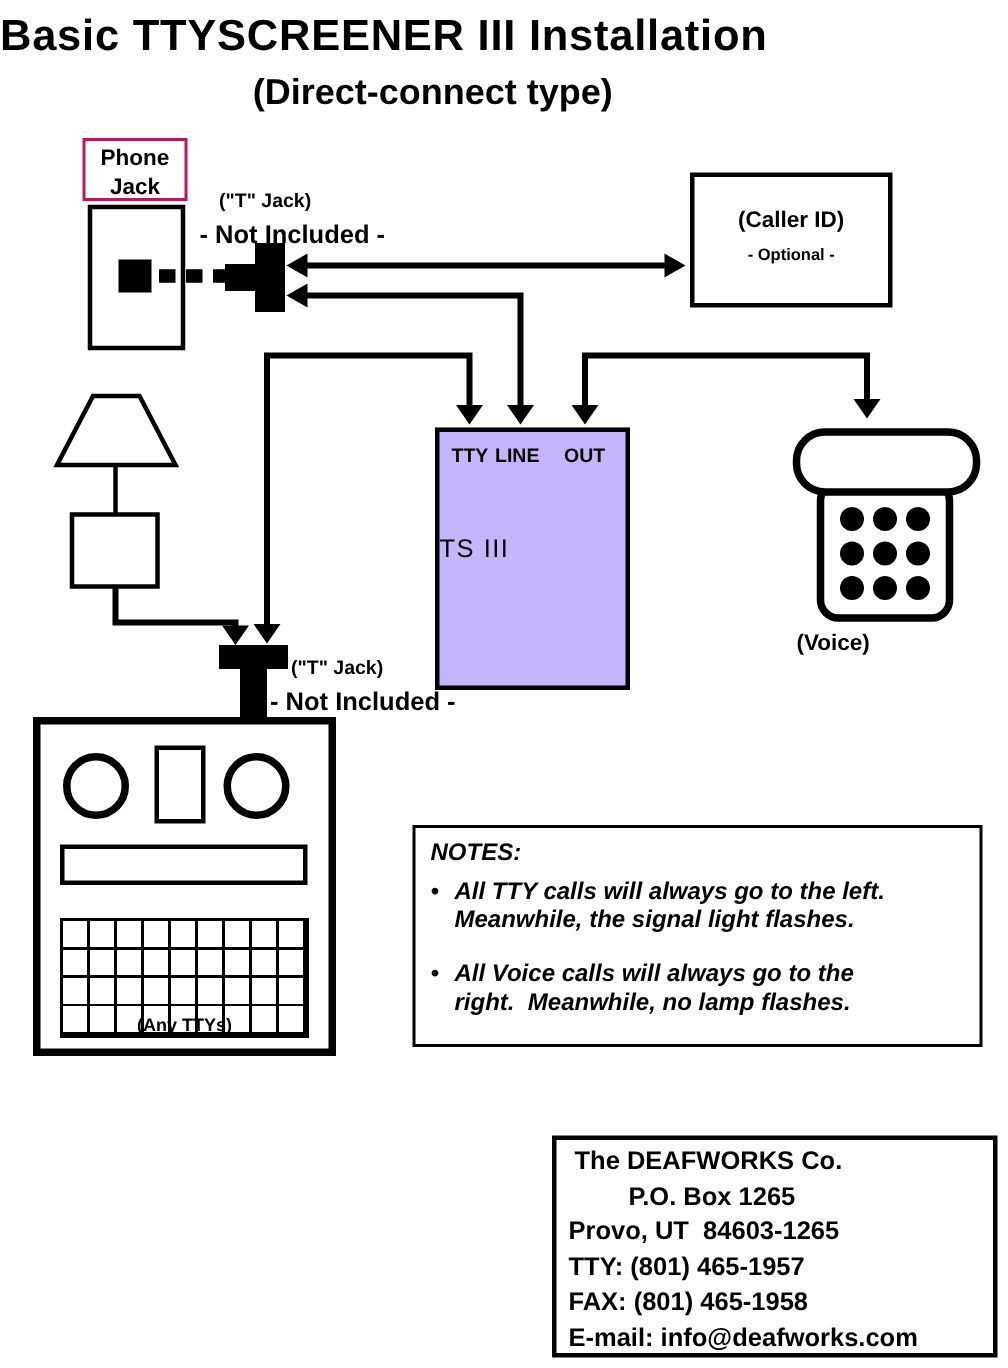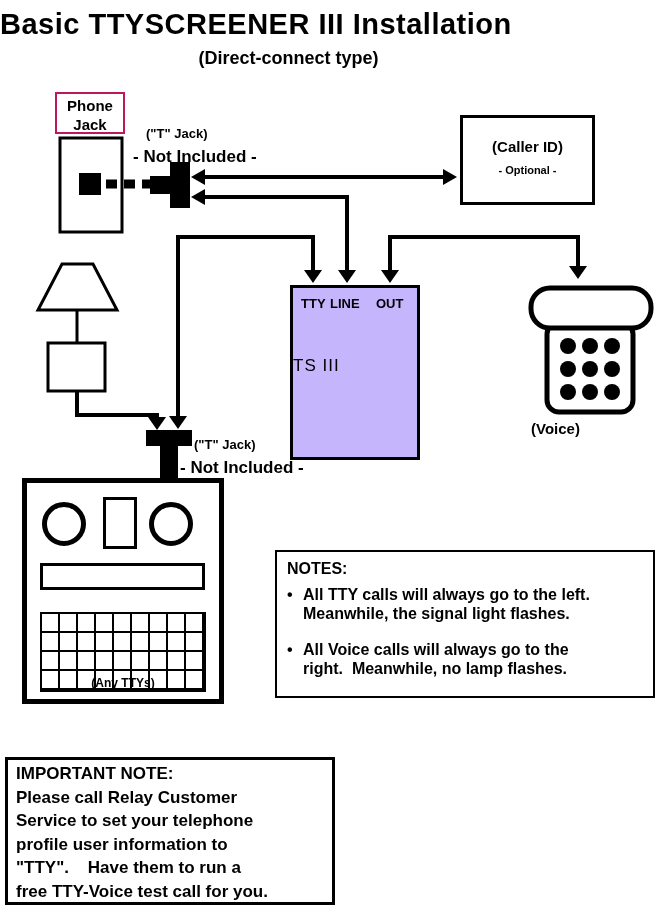--- a/index.html
+++ b/index.html
@@ -4,21 +4,21 @@
 <style>
   * { margin:0; padding:0; box-sizing:border-box; }
   html,body { background:#fff; }
   body { font-family:"Liberation Sans", sans-serif; color:#000; }
   .page { position:relative; width:672px; height:912px; background:#fff; overflow:hidden; }
   svg.overlay { position:absolute; left:0; top:0; }
 
   .title { position:absolute; left:0; top:8px; width:672px; text-align:left;
            font-size:29px; font-weight:bold; letter-spacing:0.5px; }
   .subtitle { position:absolute; left:0; top:48px; width:561px; text-align:center;
-              font-size:18px; font-weight:bold;padding-left:16px; }
+              font-size:24px; font-weight:bold;padding-left:16px; }
 
   .phone-jack-label { position:absolute; left:55px; top:92px; width:70px; height:42px;
                       border:2px solid #be185d; font-size:15px; font-weight:bold;
                       text-align:center; line-height:19px; padding-top:2px; background:#fff; }
 
   .tjack-label, .tjack-note { position:absolute; font-weight:bold; white-space:pre; }
   .tjack-label { font-size:13px; }
   .tjack-note  { font-size:17px; }
   .tjack-label-top { left:146px; top:126px; }
   .tjack-note-top  { left:133px; top:147px; }
@@ -50,21 +50,21 @@
   .tty-paper   { position:absolute; left:76px; top:14px;  width:34px;  height:52px; border:3px solid #000; }
   .tty-display { position:absolute; left:13px; top:80px;  width:165px; height:27px; border:3px solid #000; }
   .tty-keyboard{ position:absolute; left:13px; top:129px; width:166px; height:80px; border:2px solid #000;
     background-image:
       repeating-linear-gradient(to right,  transparent 0 16px, #000 16px 18px),
       repeating-linear-gradient(to bottom, transparent 0 17px, #000 17px 19px); }
   .tty-label { position:absolute; left:22px; top:676px; width:202px; text-align:center;
                font-size:12px; font-weight:bold; }
 
   .notes-box { position:absolute; left:275px; top:550px; width:380px; height:148px;
-               border:2px solid #000; padding:8px 10px; background:#fff; }
+               border:2px solid #000; padding:8px 10px; background:#fff;font-style:italic; }
   .notes-heading { font-size:16px; font-weight:bold; margin-bottom:7px; }
   .note-item { display:flex; font-size:16px; font-weight:bold; line-height:19px; margin-bottom:17px; }
   .bullet { width:16px; }
   .note-text div { white-space:pre-wrap; }
 
   .important-box { position:absolute; left:5px; top:757px; width:330px; height:148px;
                    border:3px solid #000; padding:2px 8px; background:#fff; }
   .imp-line { font-size:17px; font-weight:bold; line-height:23.5px; white-space:pre-wrap; }
 
   .contact-box { position:absolute; left:368px; top:757px; width:297px; height:148px;
@@ -195,23 +195,23 @@
     </div>
     <div class="note-item">
       <span class="bullet">•</span>
       <div class="note-text">
         <div>All Voice calls will always go to the</div>
         <div>right.  Meanwhile, no lamp flashes.</div>
       </div>
     </div>
   </div>
 
-  <div class="important-box">
-    <div class="imp-line">IMPORTANT NOTE:</div>
-    <div class="imp-line">Please call Relay Customer</div>
-    <div class="imp-line">Service to set your telephone</div>
-    <div class="imp-line">profile user information to</div>
-    <div class="imp-line">"TTY".    Have them to run a</div>
-    <div class="imp-line">free TTY-Voice test call for you.</div>
-  </div>
-
+
+  <div class="contact-box">
+    <div class="c-line c0">The DEAFWORKS Co.</div>
+    <div class="c-line c1">P.O. Box 1265</div>
+    <div class="c-line c2">Provo, UT  84603-1265</div>
+    <div class="c-line c3">TTY: (801) 465-1957</div>
+    <div class="c-line c4">FAX: (801) 465-1958</div>
+    <div class="c-line c5">E-mail: info@deafworks.com</div>
+  </div>
 
 </div>
 
 </body></html>

